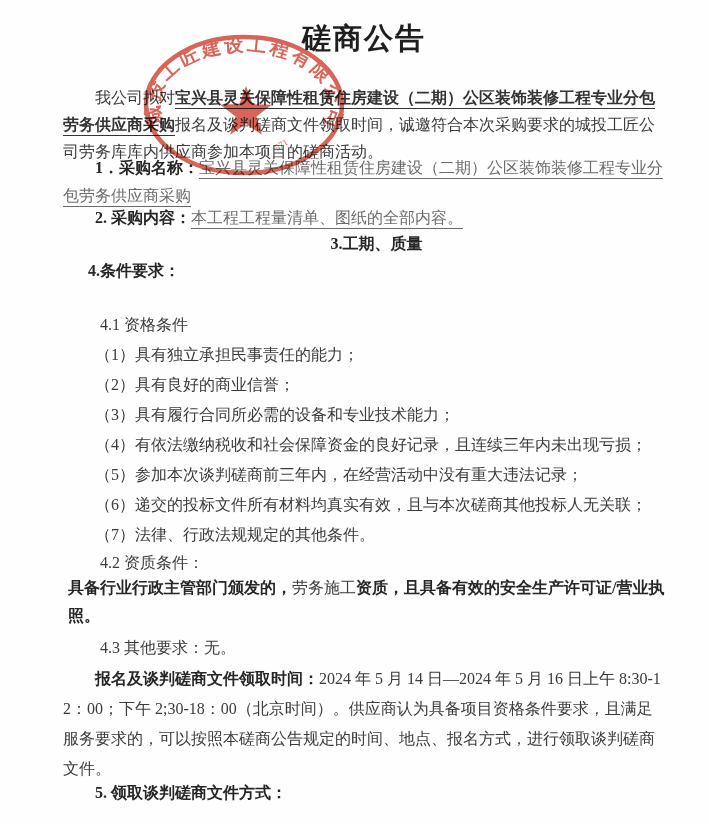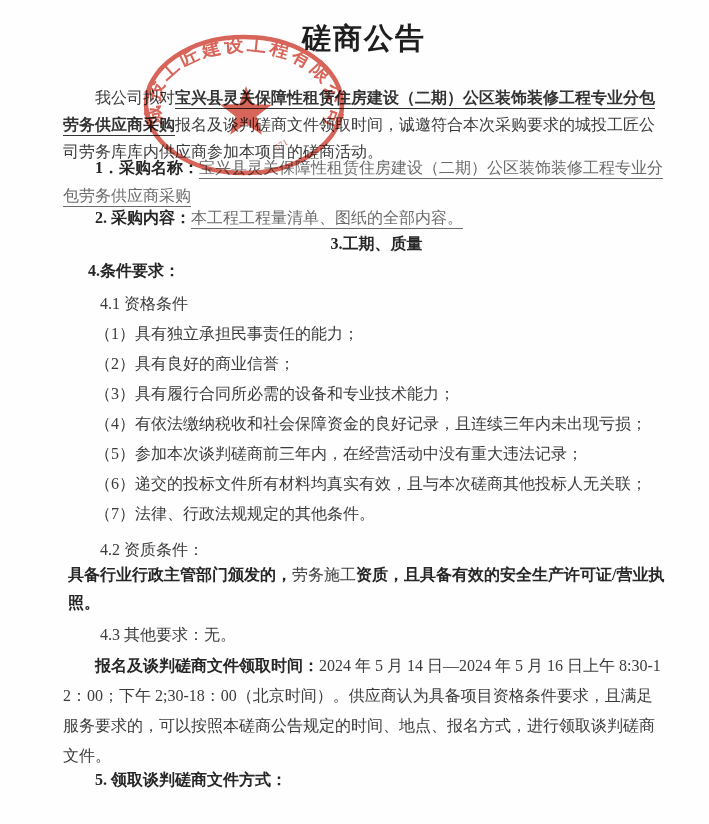--- a/index.html
+++ b/index.html
@@ -48,23 +48,23 @@
     text-decoration-thickness:1px;
   }
   .bold{font-weight:bold;color:#262626;margin-top:39px;}
   .item{line-height:28px;}
   .item-1{margin-top:-11px;line-height:28px;text-indent:32px;}
   .item-2{margin-top:-6px;text-indent:32px;}
   .h-3{margin-top:-2px;padding-left:25px;line-height:28px;text-align:center;}
   .s-31{margin-top:0;padding-left:32px;line-height:28px;}
   .s-32{margin-top:2px;padding-left:32px;line-height:28px;}
   .h-4{margin-top:-1px;padding-left:25px;line-height:28px;}
-  .s-41{margin-top:5px;padding-left:37px;line-height:28px;}
+  .s-41{margin-top:26px;padding-left:37px;line-height:28px;}
   .cond{margin-top:2px;padding-left:32px;line-height:28px;}
-  .s-42{margin-top:8px;padding-left:37px;line-height:28px;}
+  .s-42{margin-top:0;padding-left:37px;line-height:28px;}
   .qual-line{margin-top:-3px;padding-left:5px;line-height:28px;}
   .s-43{margin-top:4px;padding-left:37px;line-height:28px;}
   .signup{margin-top:2px;line-height:30px;text-indent:32px;}
   .s-5{margin-top:-2px;line-height:22px;text-indent:32px;}
   .seal{
     position:absolute;
     left:134px;top:25px;
     width:220px;height:160px;
     z-index:2;
     opacity:.85;

